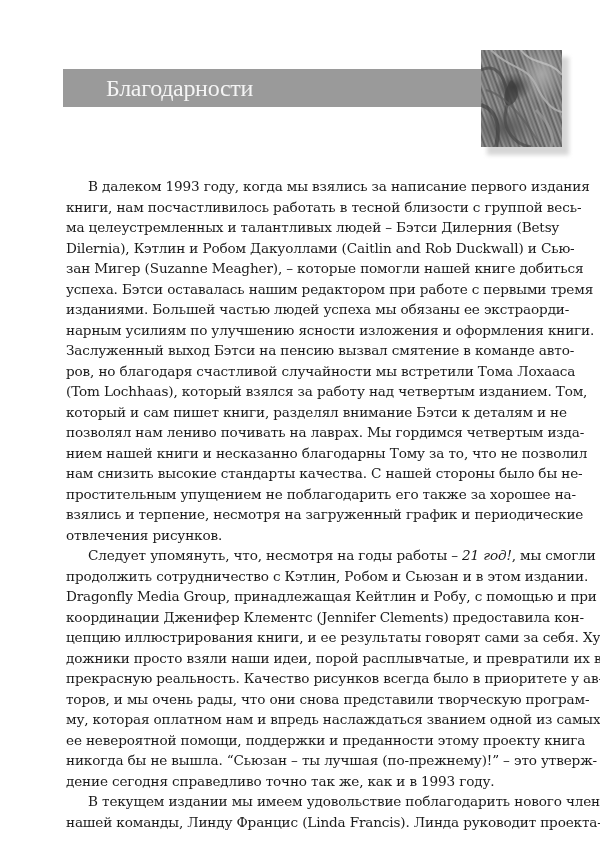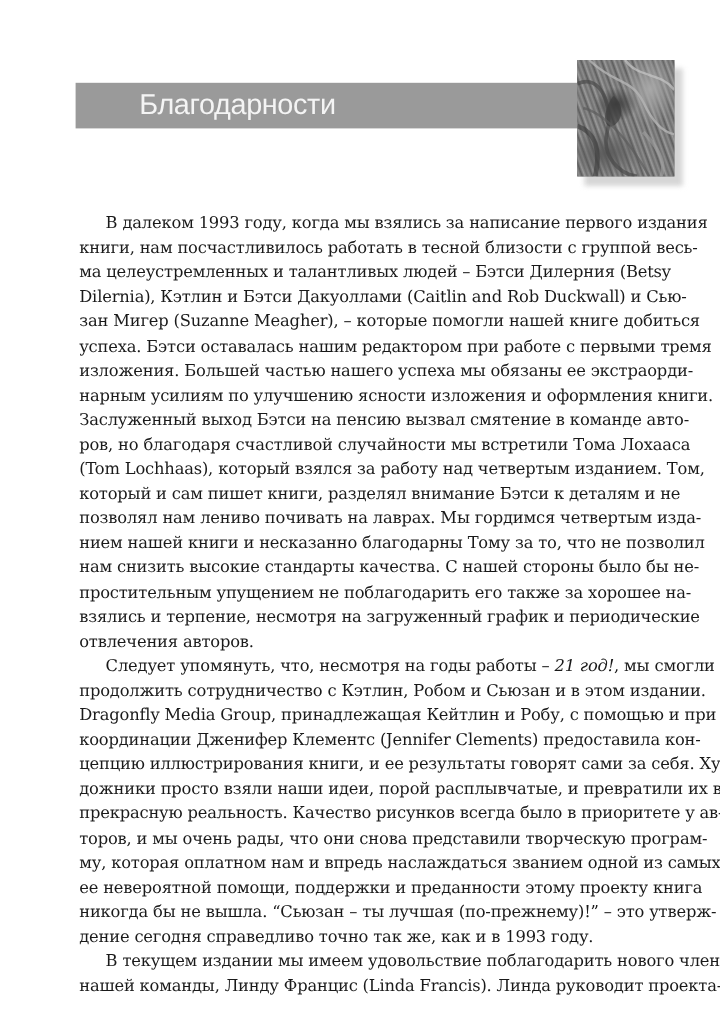--- a/index.html
+++ b/index.html
@@ -18,23 +18,23 @@
     .header-bar {
       position: absolute;
       left: 63px;
       top: 69px;
       width: 419px;
       height: 38px;
       background: #9a9a9a;
     }
     .header-title {
       position: absolute;
-      left: 13px;
+      left: 3px;
       top: 4px;
-      font-family: Liberation Sans, sans-serif;
+      font-family: Liberation Serif, serif;
       font-size: 24px;
       line-height: 30px;
       color: #f4f4f4;
       letter-spacing: -0.3px;
       white-space: nowrap;
       padding-left: 40px;
     }
     .tile-shadow {
       position: absolute;
       left: 487px;
@@ -99,35 +99,35 @@
     <path d="M5,40 C25,45 45,70 60,97" stroke="#5c5c5c" stroke-width="2" fill="none" opacity="0.7"></path>
   </svg>
 </div>
 
 <div class="body-text">
 
   <div>
     <span class="line indent">В далеком 1993 году, когда мы взялись за написание первого издания</span>
     <span class="line">книги, нам посчастливилось работать в тесной близости с группой весь-</span>
     <span class="line">ма целеустремленных и талантливых людей – Бэтси Дилерния (Betsy</span>
-    <span class="line">Dilernia), Кэтлин и Бэтси Дакуоллами (Caitlin and Rob Duckwall) и Сью-</span>
+    <span class="line">Dilernia), Кэтлин и Робом Дакуоллами (Caitlin and Rob Duckwall) и Сью-</span>
     <span class="line">зан Мигер (Suzanne Meagher), – которые помогли нашей книге добиться</span>
     <span class="line">успеха. Бэтси оставалась нашим редактором при работе с первыми тремя</span>
-    <span class="line">изложения. Большей частью нашего успеха мы обязаны ее экстраорди-</span>
+    <span class="line">изданиями. Большей частью людей успеха мы обязаны ее экстраорди-</span>
     <span class="line">нарным усилиям по улучшению ясности изложения и оформления книги.</span>
     <span class="line">Заслуженный выход Бэтси на пенсию вызвал смятение в команде авто-</span>
     <span class="line">ров, но благодаря счастливой случайности мы встретили Тома Лохааса</span>
     <span class="line">(Tom Lochhaas), который взялся за работу над четвертым изданием. Том,</span>
     <span class="line">который и сам пишет книги, разделял внимание Бэтси к деталям и не</span>
     <span class="line">позволял нам лениво почивать на лаврах. Мы гордимся четвертым изда-</span>
     <span class="line">нием нашей книги и несказанно благодарны Тому за то, что не позволил</span>
     <span class="line">нам снизить высокие стандарты качества. С нашей стороны было бы не-</span>
     <span class="line">простительным упущением не поблагодарить его также за хорошее на-</span>
     <span class="line">взялись и терпение, несмотря на загруженный график и периодические</span>
-    <span class="line last">отвлечения авторов.</span>
+    <span class="line last">отвлечения рисунков.</span>
   </div>
 
   <div>
     <span class="line indent"><span>Следует упомянуть, что, несмотря на годы работы – </span><span class="em">21 год!</span><span>, мы смогли</span></span>
     <span class="line">продолжить сотрудничество с Кэтлин, Робом и Сьюзан и в этом издании.</span>
     <span class="line">Dragonfly Media Group, принадлежащая Кейтлин и Робу, с помощью и при</span>
     <span class="line">координации Дженифер Клементс (Jennifer Clements) предоставила кон-</span>
     <span class="line">цепцию иллюстрирования книги, и ее результаты говорят сами за себя. Ху-</span>
     <span class="line">дожники просто взяли наши идеи, порой расплывчатые, и превратили их в</span>
     <span class="line">прекрасную реальность. Качество рисунков всегда было в приоритете у ав-</span>

